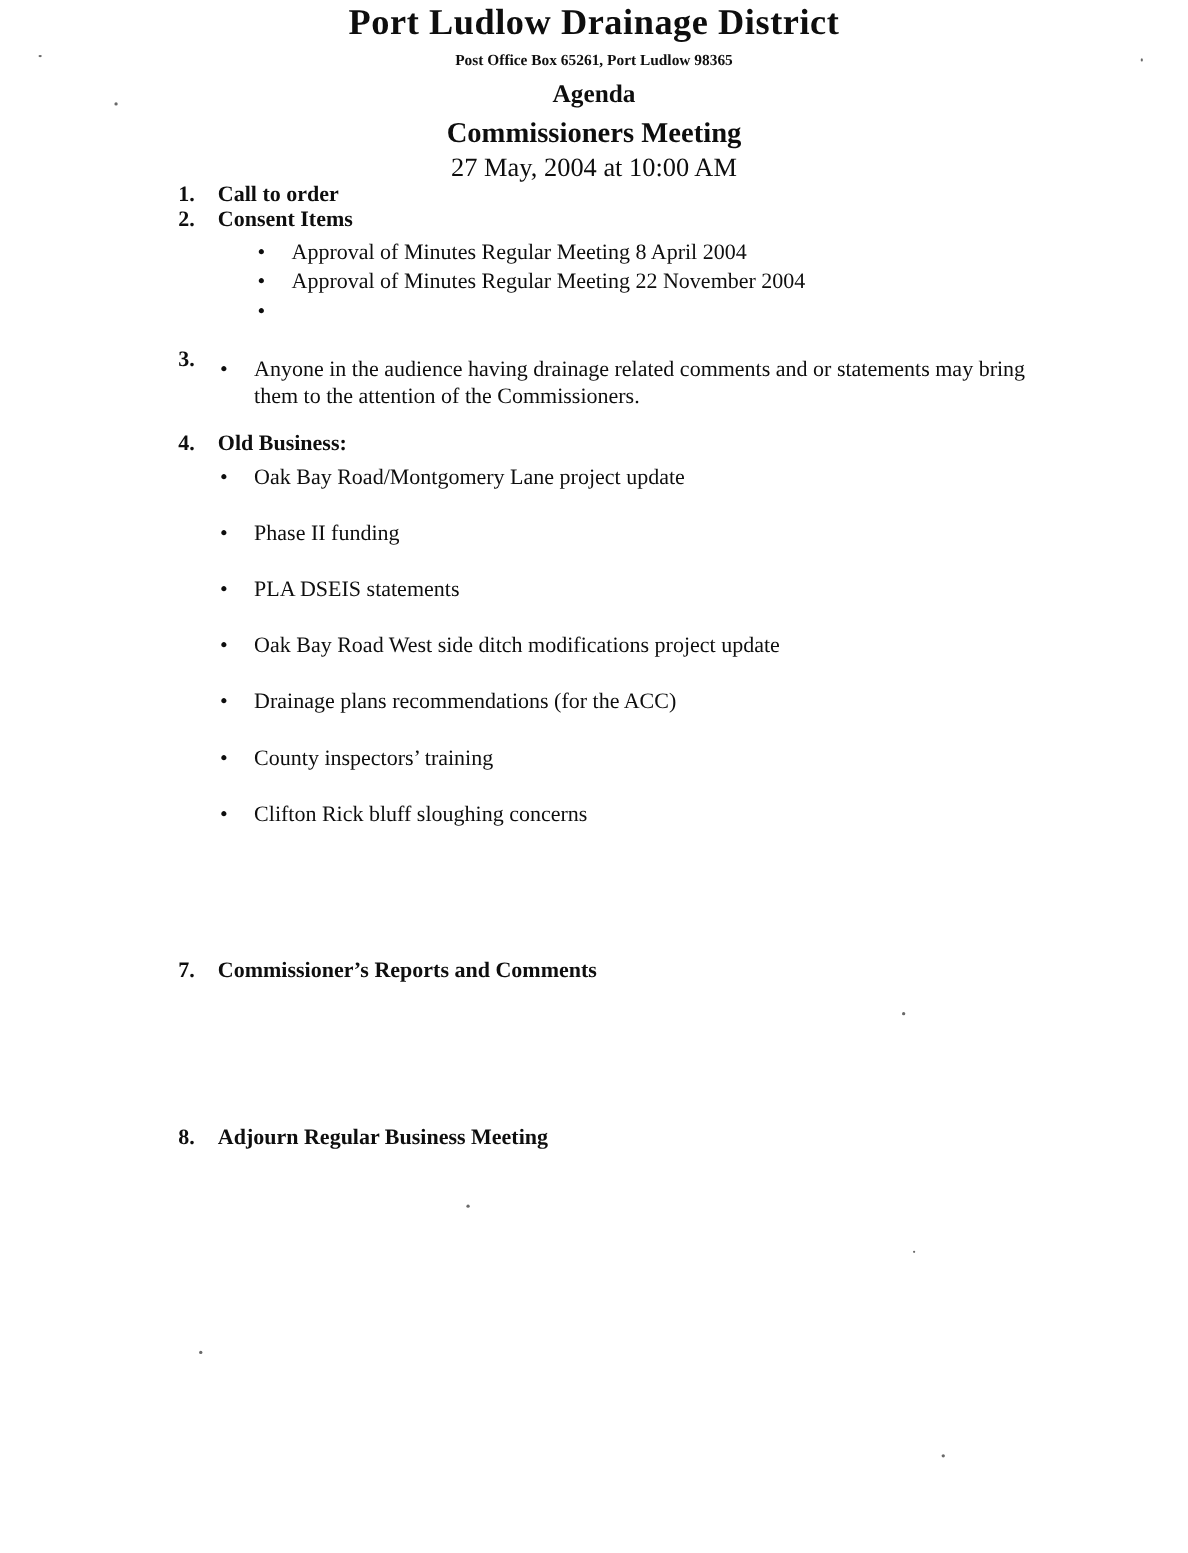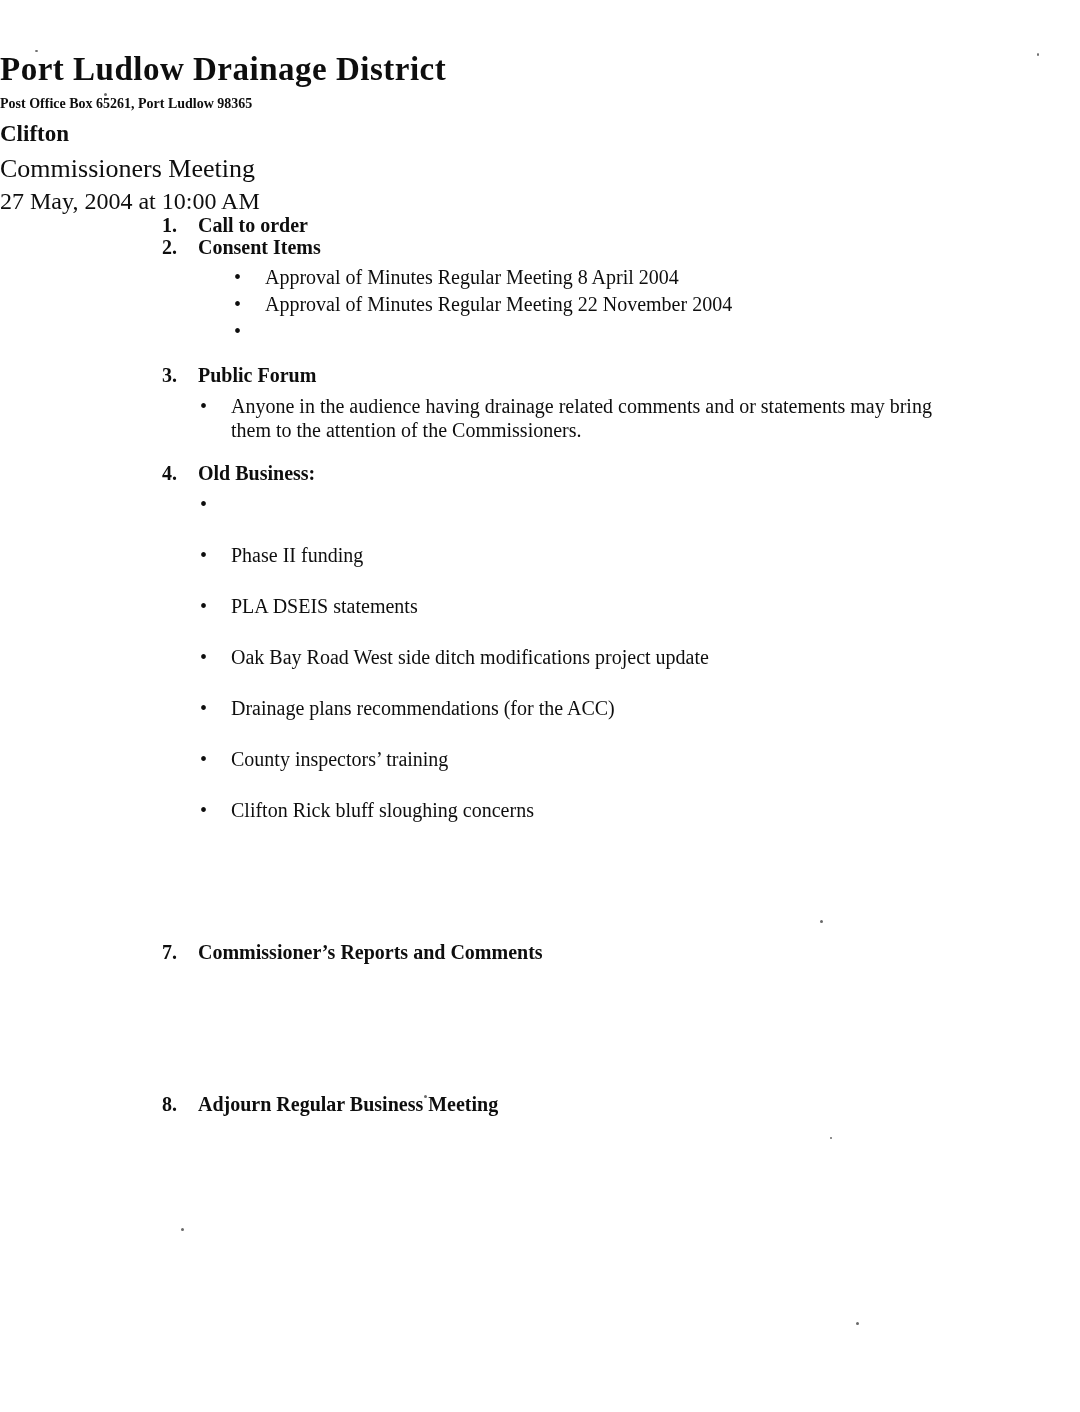--- a/index.html
+++ b/index.html
@@ -11,42 +11,42 @@
     position: relative;
     width: 1080px;
     height: 1412px;
     background: #ffffff;
     overflow: hidden;
     font-family: "Liberation Serif", serif;
     color: #0e0e0e;
   }
   
   .doc-header {
-    margin-top: 48px;
+    text-align: center;
   }
   .doc-title {
     font-size: 33px;
     font-weight: bold;
     line-height: 42px;
     letter-spacing: 0.5px;
   }
   .doc-address {
     font-size: 14px;
     font-weight: bold;
     line-height: 27px;
   }
   .doc-agenda {
     font-size: 23px;
     font-weight: bold;
     line-height: 30px;
     margin-top: 2px;
   }
   .doc-meeting {
     font-size: 26px;
-    font-weight: normal;
+    font-weight: bold;
     line-height: 31px;
     margin-top: 4px;
   }
   .doc-date {
     font-size: 24px;
     line-height: 26px;
     margin-top: 4px;
   }
   
   .agenda {
@@ -143,21 +143,21 @@
   <div class="speck s3"></div>
   <div class="speck s4"></div>
   <div class="speck s5"></div>
   <div class="speck s6"></div>
   <div class="speck s7"></div>
   <div class="speck s8"></div>
 
   <div class="doc-header">
     <div class="doc-title">Port Ludlow Drainage District</div>
     <div class="doc-address">Post Office Box 65261, Port Ludlow 98365</div>
-    <div class="doc-agenda">Clifton</div>
+    <div class="doc-agenda">Agenda</div>
     <div class="doc-meeting">Commissioners Meeting</div>
     <div class="doc-date">27 May, 2004 at 10:00 AM</div>
   </div>
 
   <div class="agenda">
 
     <div class="agenda-item">
       <span class="num">1.</span>
       <div class="item-body">
         <div class="item-title">Call to order</div>
@@ -180,37 +180,37 @@
           <li>
             <span class="bullet">•</span>
           </li>
         </ul>
       </div>
     </div>
 
     <div class="agenda-item gap-3">
       <span class="num">3.</span>
       <div class="item-body">
-        <div class="item-title">Public Forum</div>
         <ul class="bullets pf">
           <li>
             <span class="bullet">•</span>
             <span class="text">Anyone in the audience having drainage related comments and or statements may bring them to the attention of the Commissioners.</span>
           </li>
         </ul>
       </div>
     </div>
 
     <div class="agenda-item gap-4">
       <span class="num">4.</span>
       <div class="item-body">
         <div class="item-title">Old Business:</div>
         <ul class="bullets ob">
           <li>
             <span class="bullet">•</span>
+            <span class="text">Oak Bay Road/Montgomery Lane project update</span>
           </li>
           <li>
             <span class="bullet">•</span>
             <span class="text">Phase II funding</span>
           </li>
           <li>
             <span class="bullet">•</span>
             <span class="text">PLA DSEIS statements</span>
           </li>
           <li>

